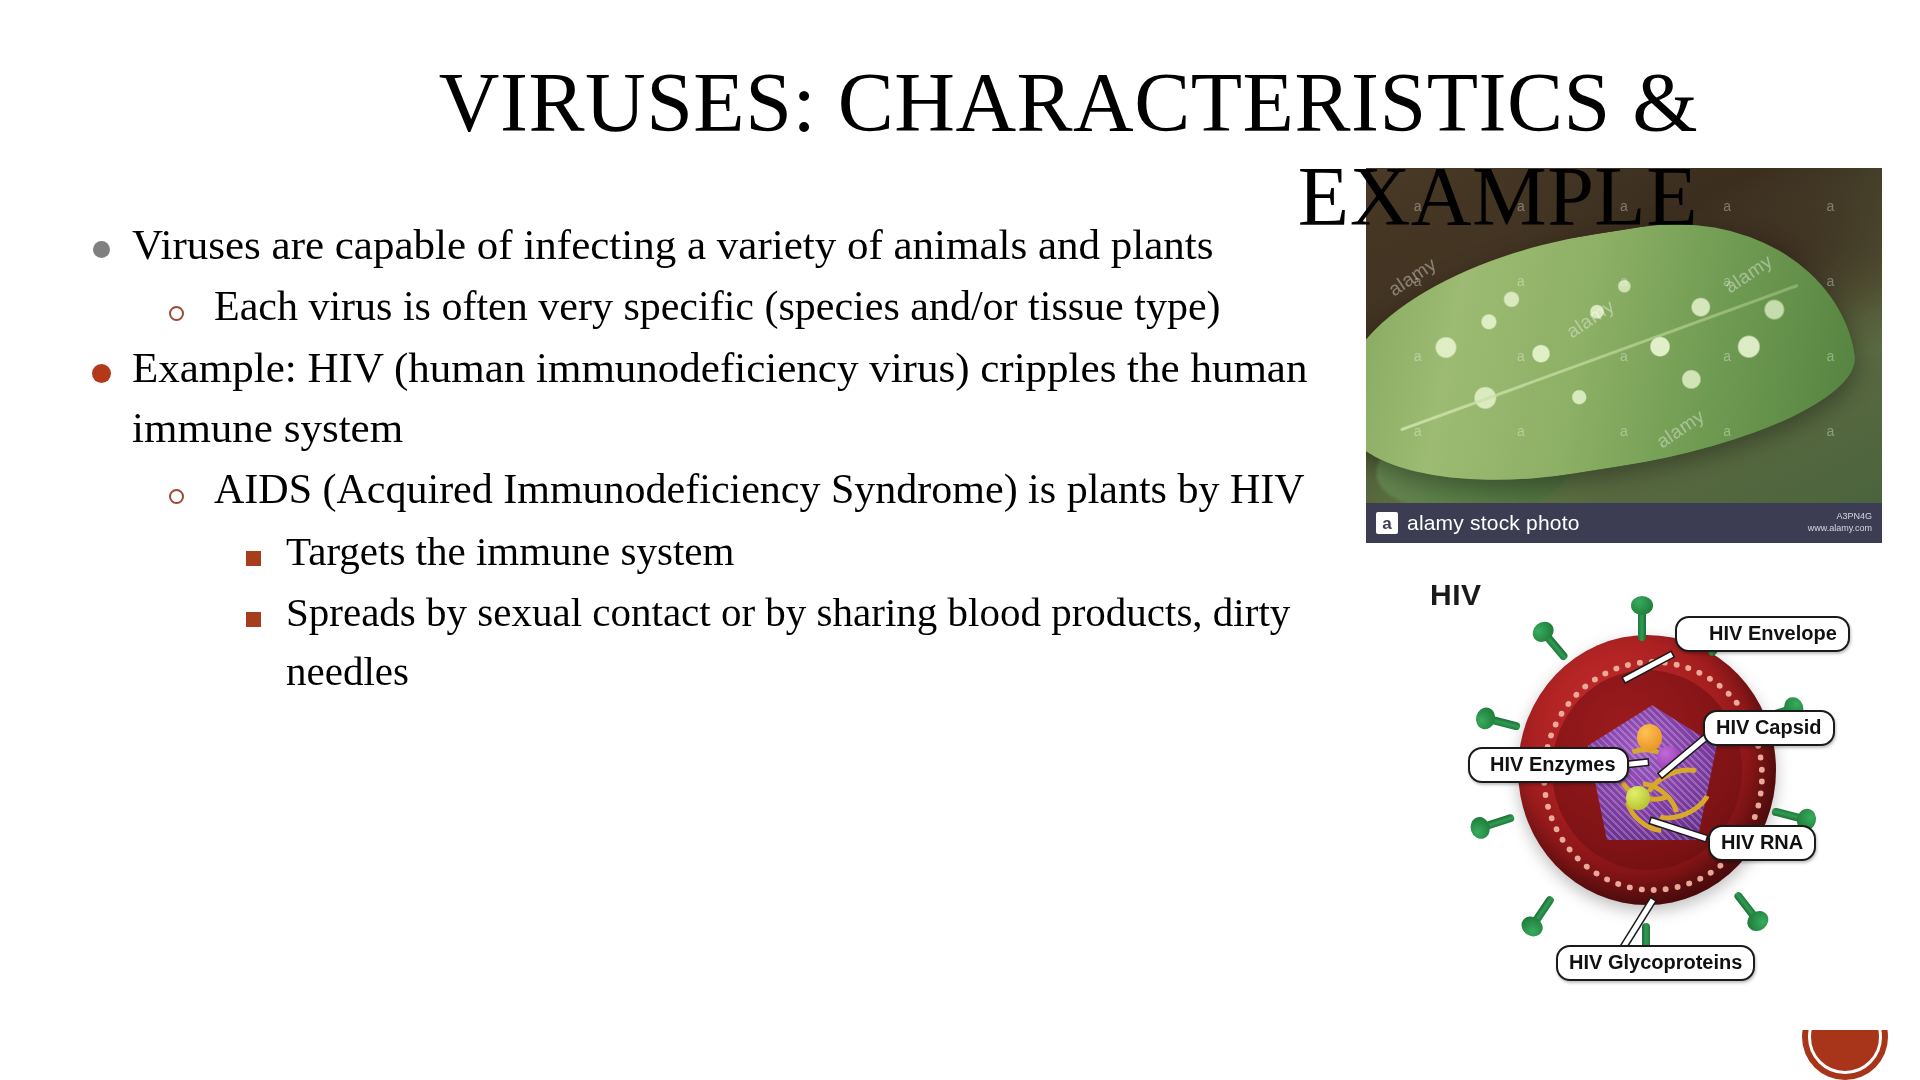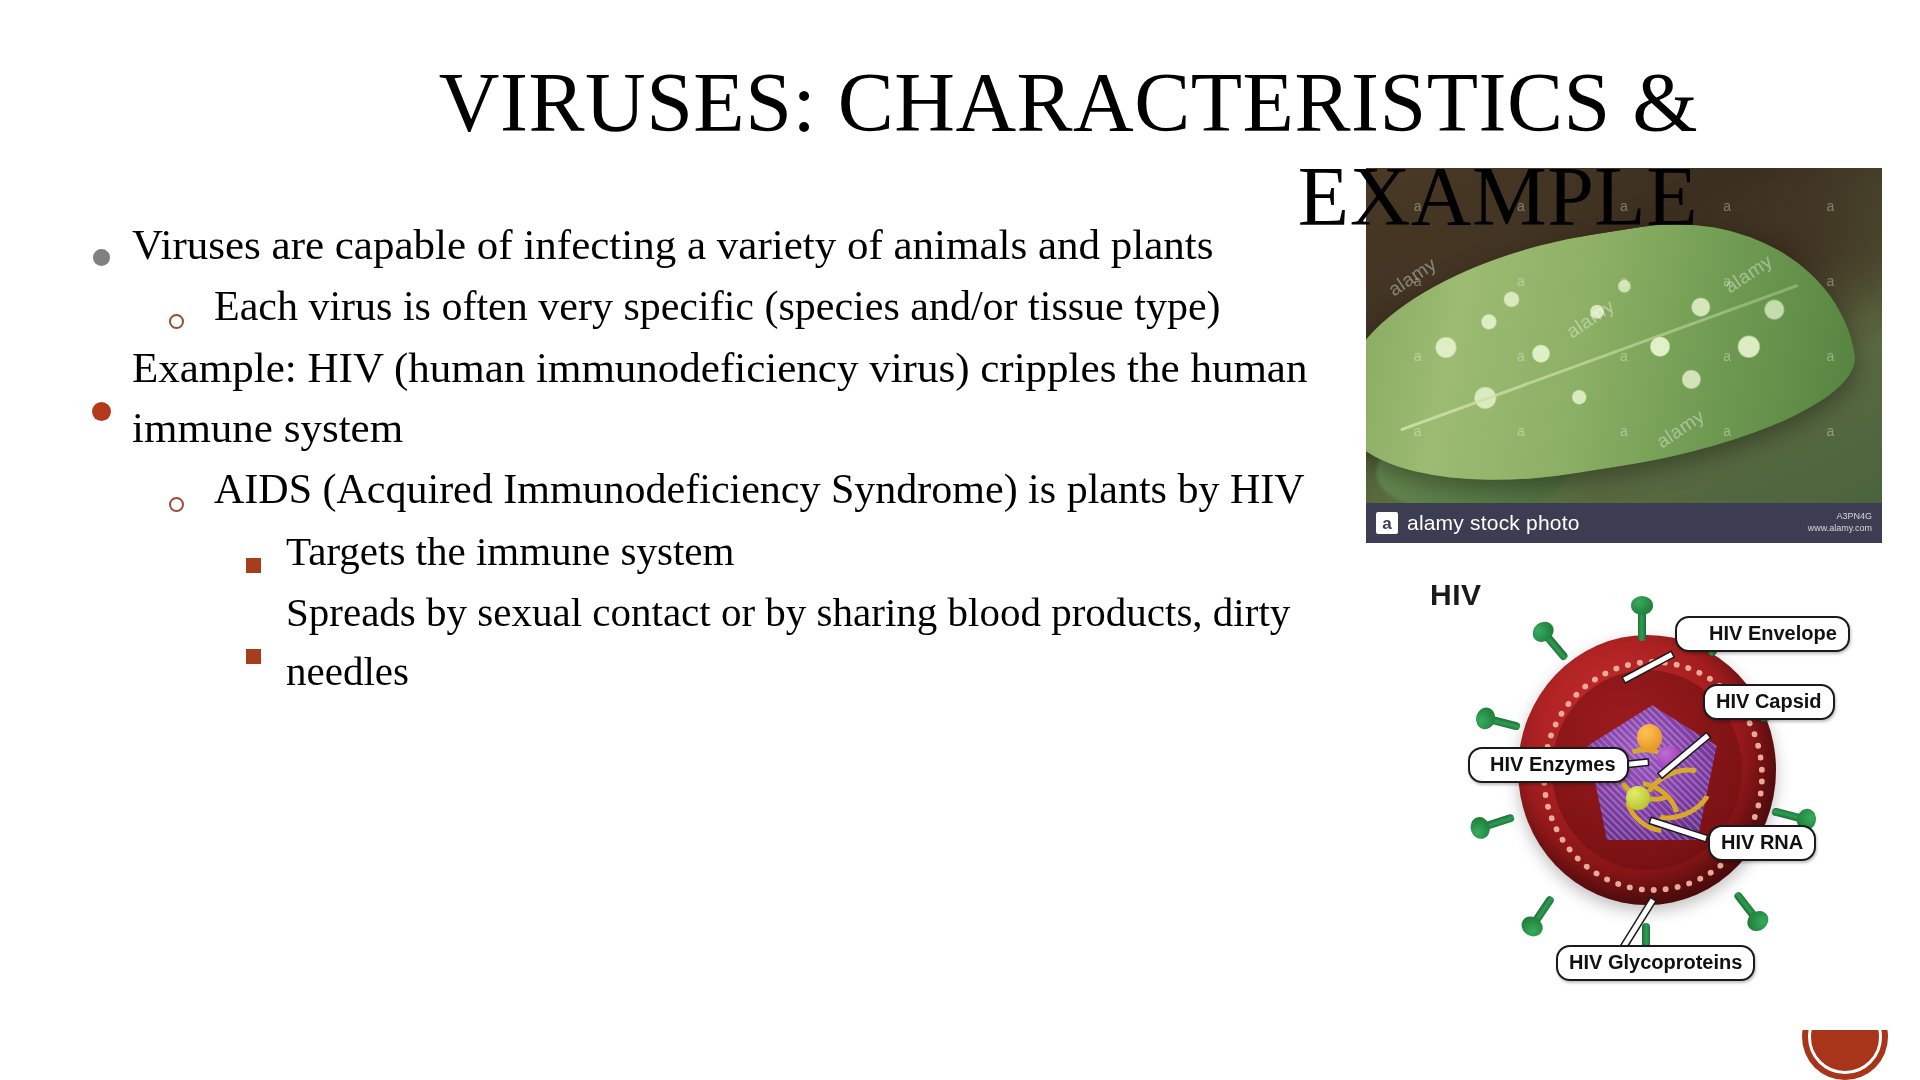--- a/index.html
+++ b/index.html
@@ -35,21 +35,21 @@
   
   #body-content {
     position: absolute;
     left: 70px;
     top: 215px;
     width: 1300px;
     z-index: 20;
   }
   .bullet-row {
     display: flex;
-    align-items: center;
+    align-items: flex-start;
     position: relative;
   }
   .bullet-marker {
     flex: 0 0 auto;
     display: flex;
     align-items: flex-start;
     justify-content: center;
   }
   .bullet-text {
     flex: 1 1 auto;
@@ -273,21 +273,21 @@
     font-family: "Liberation Sans", sans-serif;
     font-size: 20px;
     font-weight: 700;
     color: #111111;
     white-space: nowrap;
     box-shadow: 1px 2px 3px rgba(0,0,0,0.25);
     z-index: 6;
     line-height: 1.25;
   }
   #lbl-envelope      { left: 255px; top: 46px; padding-left: 32px; }
-  #lbl-capsid        { left: 283px; top: 114px; }
+  #lbl-capsid        { left: 283px; top: 140px; }
   #lbl-enzymes       { left: 48px;  top: 177px; padding-left: 20px; }
   #lbl-rna           { left: 288px; top: 255px; }
   #lbl-glycoproteins { left: 136px; top: 375px; }
 
   #virion {
     position: absolute;
     left: 98px;
     top: 65px;
     width: 258px;
     height: 270px;

